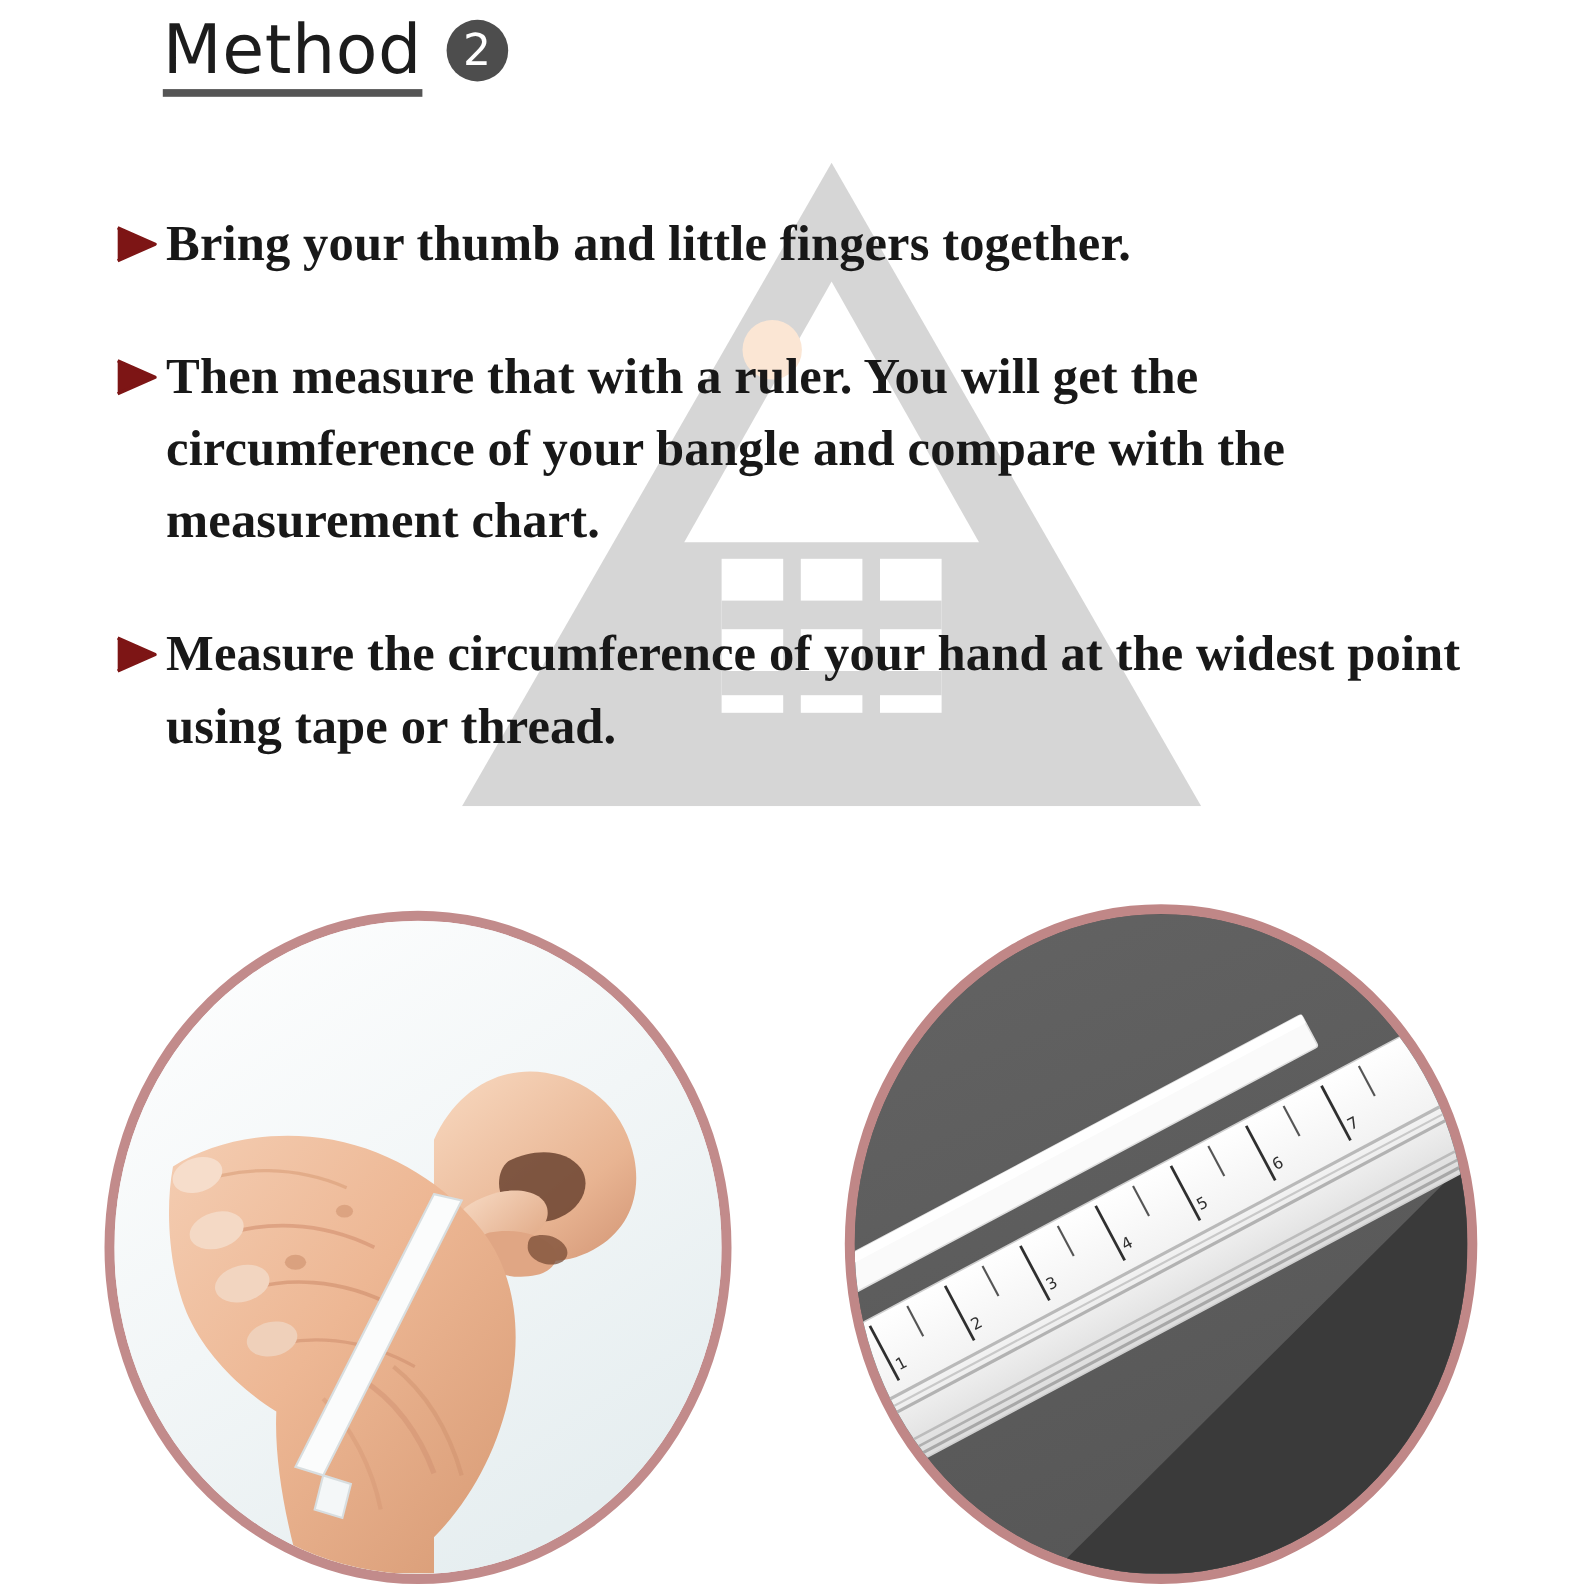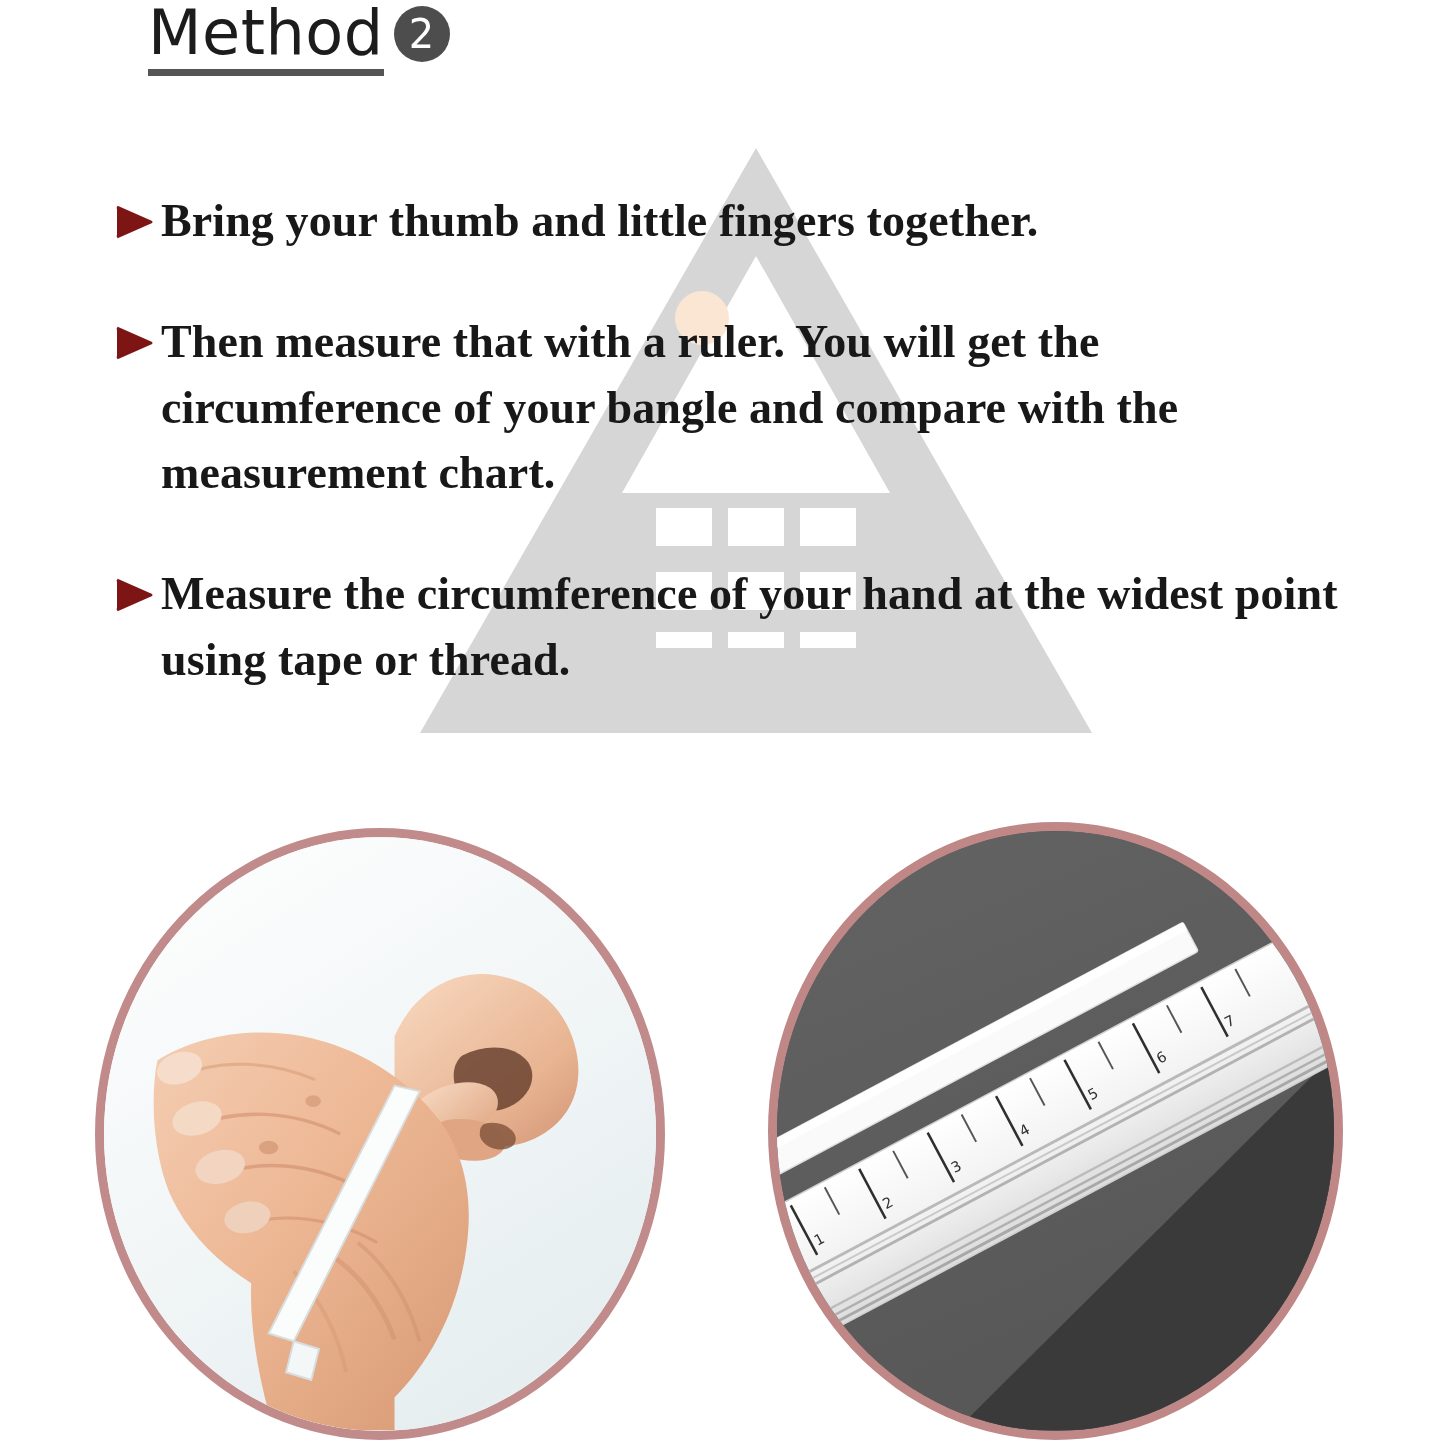--- a/index.html
+++ b/index.html
@@ -24,24 +24,24 @@
     width: 672px;
     height: 585px;
     pointer-events: none;
     z-index: 0;
   }
 
   
   .heading {
     position: absolute;
     left: 148px;
-    top: 0;
+    top: 12px;
     display: flex;
     align-items: center;
-    gap: 10px;
+    gap: 22px;
     z-index: 2;
   }
   .heading-word {
     font-family: "DejaVu Sans", sans-serif;
     font-size: 62px;
     line-height: 1.06;
     color: #1c1c1c;
     letter-spacing: 0.5px;
     border-bottom: 7px solid #555555;
     padding-bottom: 3px;
@@ -58,21 +58,21 @@
     justify-content: center;
     font-family: "DejaVu Sans", sans-serif;
     font-size: 40px;
     line-height: 1;
     margin-bottom: 8px;
   }
 
   
   .bullets {
     position: absolute;
-    left: 113px;
+    left: 103px;
     top: 188px;
     width: 1270px;
     z-index: 2;
   }
   .bullet-row {
     display: flex;
     align-items: flex-start;
     margin-bottom: 56px;
   }
   .bullet-row:last-child { margin-bottom: 0; }

